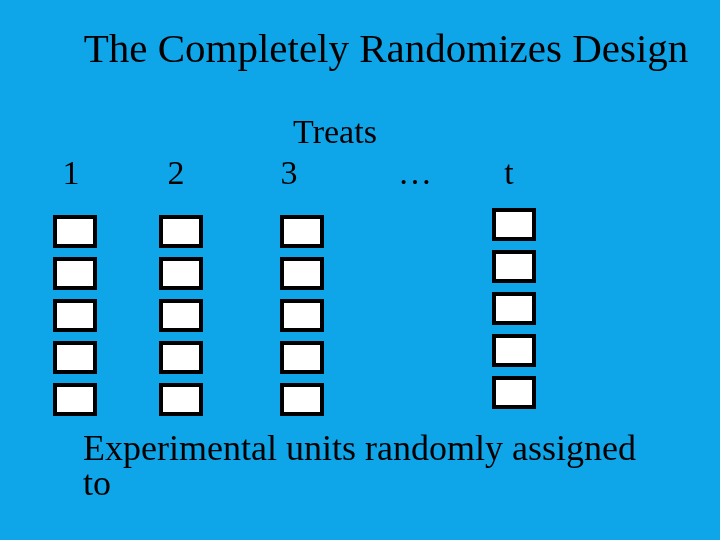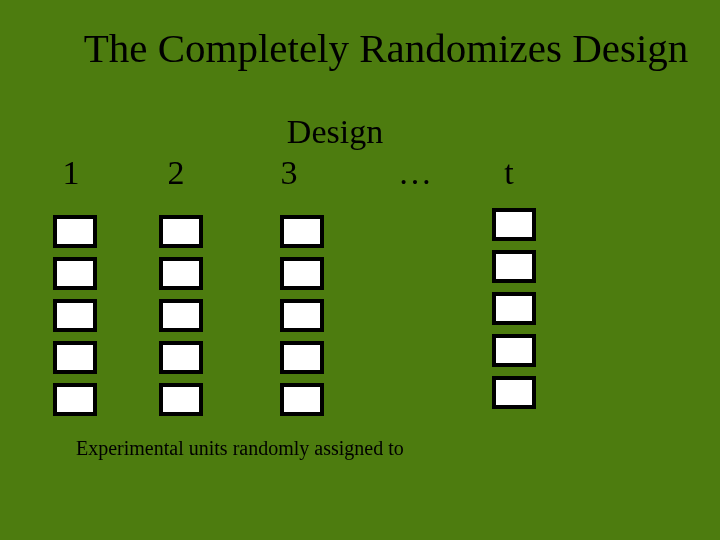--- a/index.html
+++ b/index.html
@@ -45,34 +45,34 @@
   .unit-box {
     position: absolute;
     width: 44px;
     height: 33px;
     box-sizing: border-box;
     border: 4px solid #000000;
     background: #ffffff;
   }
   .caption {
     position: absolute;
-    left: 76px;
+    left: 83px;
     top: 431px;
     width: 560px;
-    font-size: 20px;
+    font-size: 36px;
     line-height: 35px;
   }
 </style>
 </head>
 <body>
 
-<div class="slide" style="background: #4d7c0f; color: rgb(0, 0, 0);">
+<div class="slide" style="background: #0ea5e9; color: rgb(0, 0, 0);">
   <div class="title">The Completely Randomizes Design</div>
 
-  <div class="treats-header">Design</div>
+  <div class="treats-header">Treats</div>
 
   <div id="labels-row">
       <div class="col-label" style="left: 71px;">1</div>
       <div class="col-label" style="left: 176px;">2</div>
       <div class="col-label" style="left: 289px;">3</div>
       <div class="col-label" style="left: 415px;">…</div>
       <div class="col-label" style="left: 509px;">t</div>
     </div>
 
   <div id="boxes-layer">

